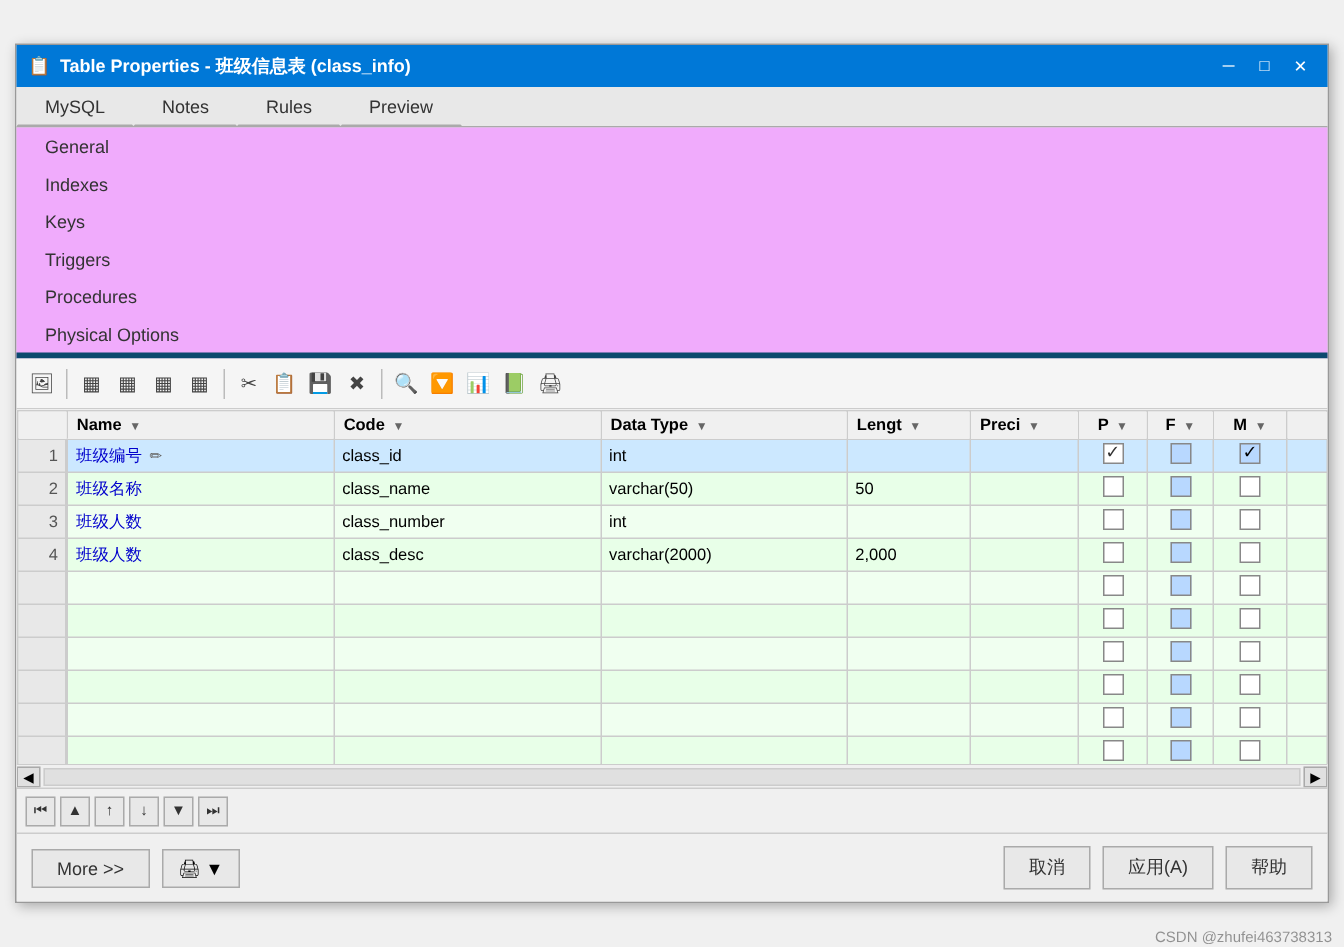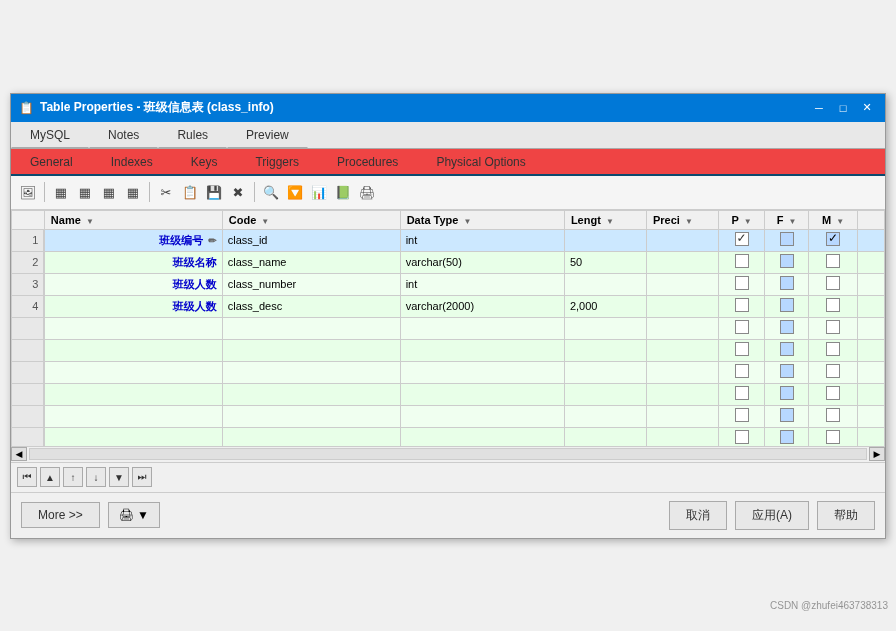--- a/index.html
+++ b/index.html
@@ -52,22 +52,23 @@
       font-size: 11px;
     }
 
     .tab-row-top {
       display: flex;
       background: #e8e8e8;
       border-bottom: 1px solid #aaa;
     }
     .tab-row-bottom {
       display: flex;
-      background: #ef4444;
-      border-bottom: 2px solid #0c4a6e;
+      background: #f0abfc;
+      border-bottom: 4px solid #0c4a6e;
+      flex-direction: column;
     }
     .tab {
       padding: 5px 18px;
       border: 1px solid transparent;
       cursor: pointer;
       font-size: 12px;
       color: #333;
       background: transparent;
       border-bottom: none;
       position: relative;
@@ -168,22 +169,21 @@
     }
     td.row-num {
       background: #e8e8e8;
       text-align: right;
       color: #555;
       width: 24px;
       border-right: 2px solid #ccc;
     }
     td.name-col {
       color: #0000cc;
-      font-weight: 700;
-      text-align: right;
+      font-weight: 400;
     }
     td.checkbox-col {
       text-align: center;
       padding: 1px;
     }
     .cb {
       width: 14px;
       height: 14px;
       border: 1px solid #888;
       display: inline-block;
@@ -279,21 +279,21 @@
       align-items: center;
       gap: 3px;
       padding: 5px 10px;
       border: 1px solid #aaa;
       background: #e8e8e8;
       cursor: pointer;
       font-size: 12px;
     }
     .watermark {
       position: fixed;
-      bottom: 20px;
+      bottom: 0;
       right: 8px;
       font-size: 10px;
       color: rgba(0,0,0,0.4);
     }
 
     .edit-pencil {
       font-size: 10px;
       color: #666;
       margin-left: 2px;
     }

